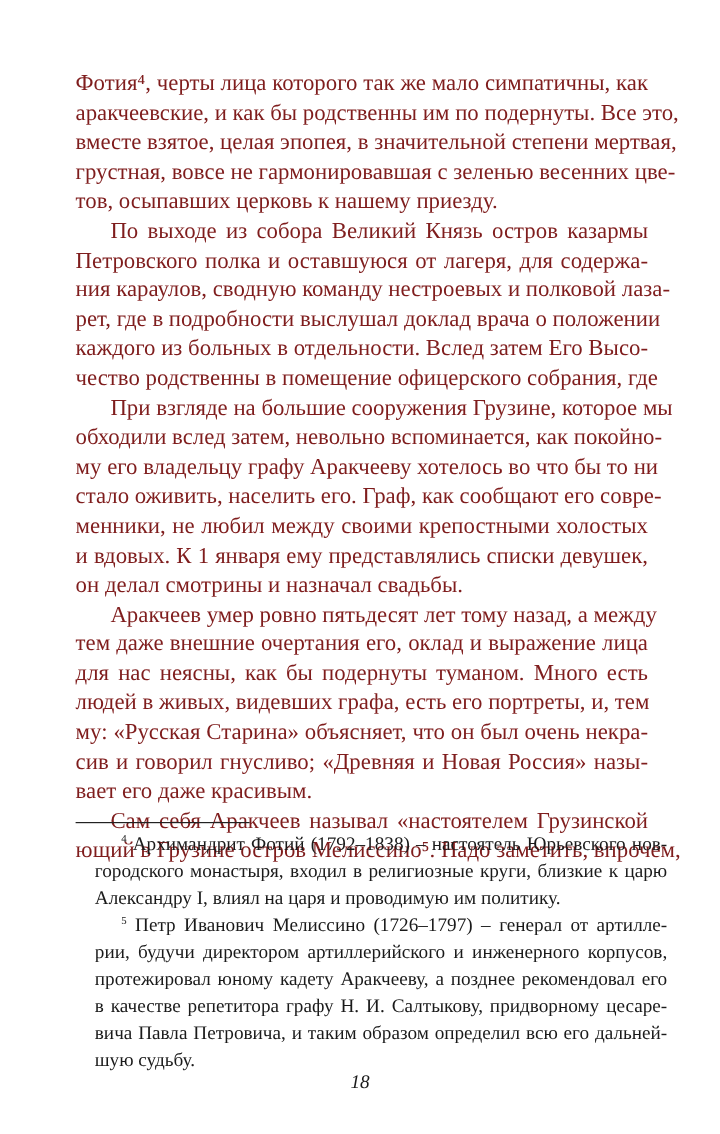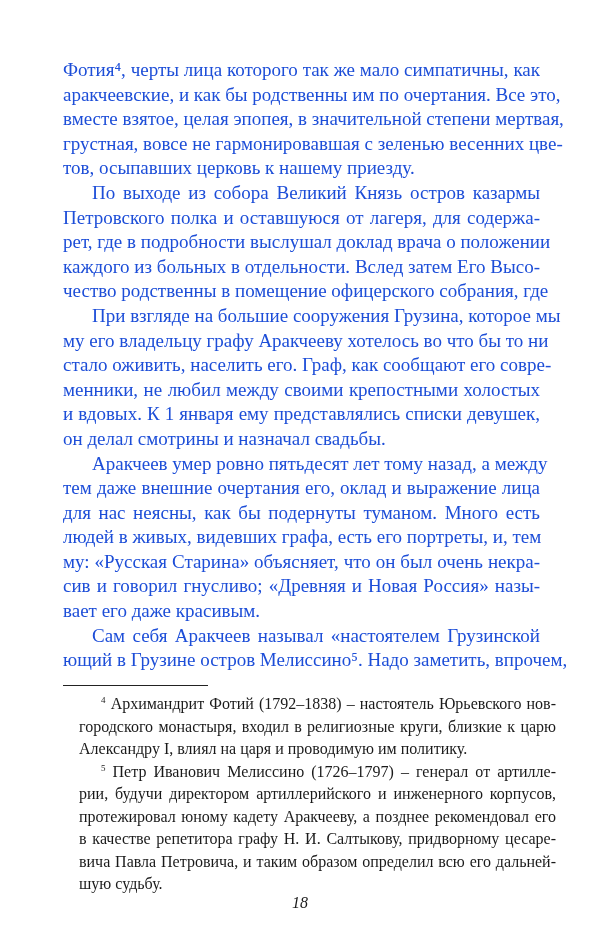--- a/index.html
+++ b/index.html
@@ -1,17 +1,17 @@
 <!DOCTYPE html>
 <html><head>
 <meta charset="utf-8">
 <style>
   html, body { margin: 0; padding: 0; background: #ffffff; }
   body { width: 600px; height: 945px; position: relative; overflow: hidden; }
-  .page { position: absolute; left: 63px; top: 58px; width: 477px; color: #1d4ed8;
+  .page { position: absolute; left: 63px; top: 58px; width: 477px; color: #7f1d1d;
           font-family: "Liberation Serif", "DejaVu Serif", serif; }
   .body-text { font-size: 19px; line-height: 24.6px; }
   .line { display: block; white-space: nowrap; text-align: justify; text-align-last: justify; height: 24.6px; }
   .line.last { text-align-last: left; }
   .indent { padding-left: 29px; }
   sup { font-size: 10px; line-height: 0; vertical-align: 7px; }
   .rule { position: absolute; left: 63px; top: 685px; width: 145px; height: 1px; background: #222; }
   .notes { position: absolute; left: 63px; top: 693px; width: 477px; color: #1a1a1a;
            font-family: "Liberation Serif", "DejaVu Serif", serif; font-size: 16px; margin-left: 16px; }
   .notes .line { height: 22.5px; line-height: 22.5px; }
@@ -20,36 +20,38 @@
   .page-number { position: absolute; left: 0; width: 600px; top: 894px; text-align: center;
                  font-family: "Liberation Serif", "DejaVu Serif", serif; font-style: italic; font-size: 16px; color: #1a1a1a; }
 </style>
 </head>
 <body>
 
 <div class="page body-text">
 
   <div>
     <span class="line">Фотия⁴, черты лица которого так же мало симпатичны, как</span>
-    <span class="line">аракчеевские, и как бы родственны им по очертания. Все это,</span>
+    <span class="line">аракчеевские, и как бы родственны им по подернуты. Все это,</span>
     <span class="line">вместе взятое, целая эпопея, в значительной степени мертвая,</span>
     <span class="line">грустная, вовсе не гармонировавшая с зеленью весенних цве-</span>
     <span class="line last">тов, осыпавших церковь к нашему приезду.</span>
   </div>
 
   <div>
     <span class="line indent">По выходе из собора Великий Князь остров казармы</span>
     <span class="line">Петровского полка и оставшуюся от лагеря, для содержа-</span>
+    <span class="line">ния караулов, сводную команду нестроевых и полковой лаза-</span>
     <span class="line">рет, где в подробности выслушал доклад врача о положении</span>
     <span class="line">каждого из больных в отдельности. Вслед затем Его Высо-</span>
     <span class="line">чество родственны в помещение офицерского собрания, где</span>
   </div>
 
   <div>
-    <span class="line indent">При взгляде на большие сооружения Грузина, которое мы</span>
+    <span class="line indent">При взгляде на большие сооружения Грузине, которое мы</span>
+    <span class="line">обходили вслед затем, невольно вспоминается, как покойно-</span>
     <span class="line">му его владельцу графу Аракчееву хотелось во что бы то ни</span>
     <span class="line">стало оживить, населить его. Граф, как сообщают его совре-</span>
     <span class="line">менники, не любил между своими крепостными холостых</span>
     <span class="line">и вдовых. К 1 января ему представлялись списки девушек,</span>
     <span class="line last">он делал смотрины и назначал свадьбы.</span>
   </div>
 
   <div>
     <span class="line indent">Аракчеев умер ровно пятьдесят лет тому назад, а между</span>
     <span class="line">тем даже внешние очертания его, оклад и выражение лица</span>

